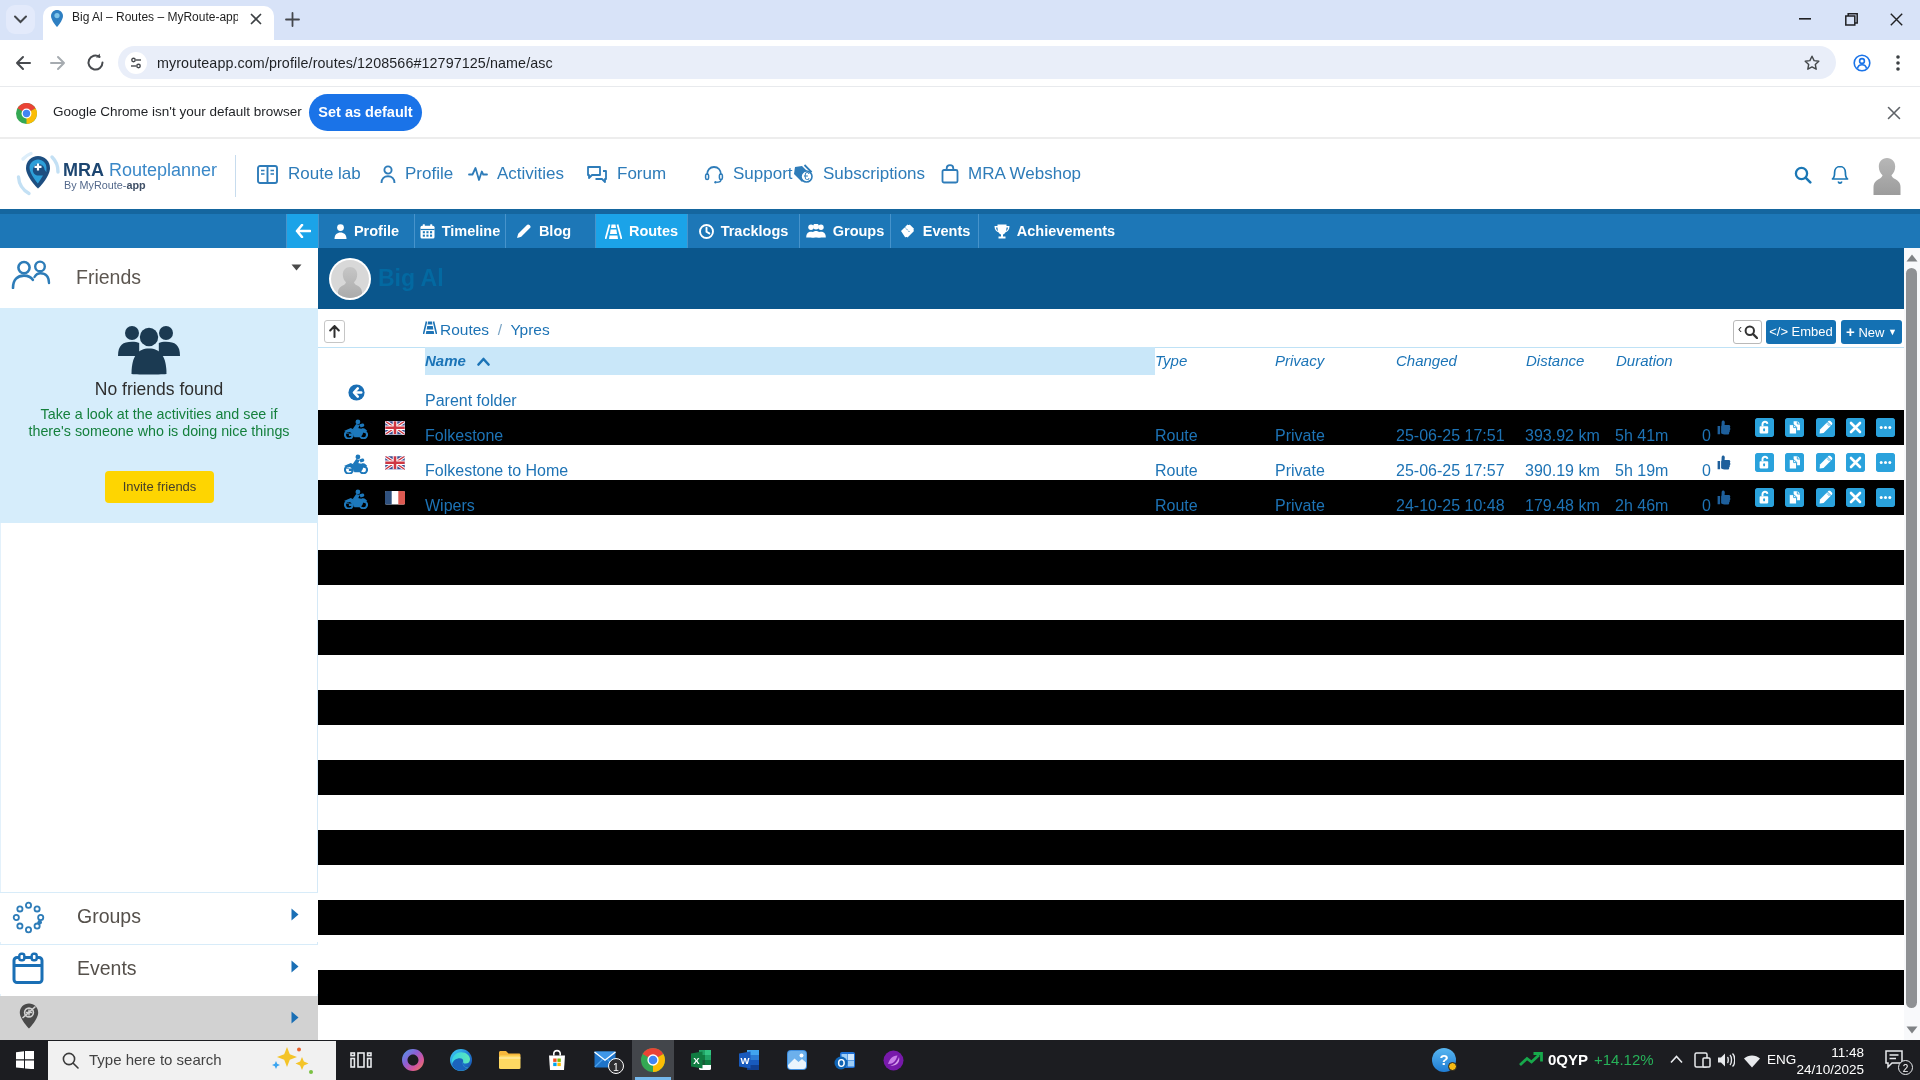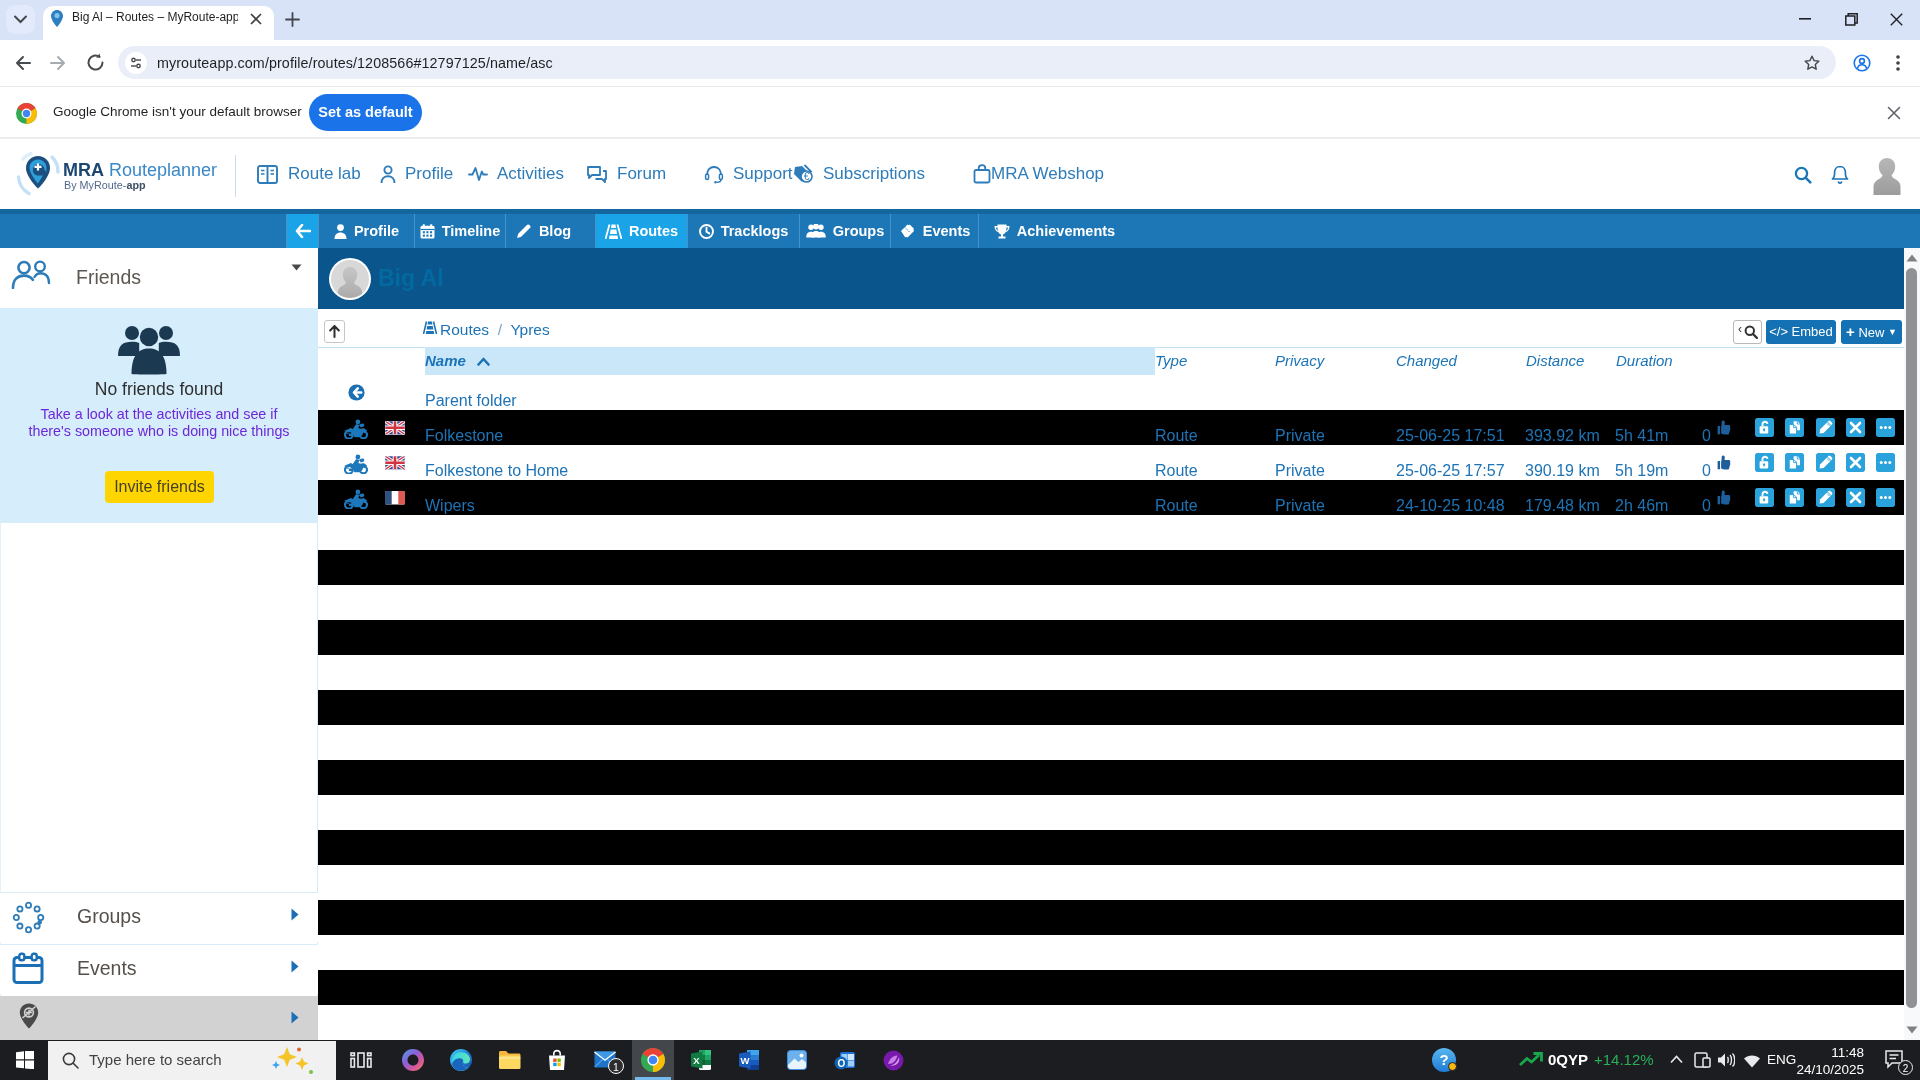--- a/index.html
+++ b/index.html
@@ -185,21 +185,21 @@
   </div>
 <div class="mranav" style="left:792px;gap:8px">
     <svg width="23" height="20" viewBox="0 0 23 20">
       <path d="M10 2 L3 3 L2 10 L10 18 L18 10 Z" fill="#2e7cb9"></path>
       <path d="M12.5 1 L19 7.5 L12 15" fill="none" stroke="#2e7cb9" stroke-width="1.8"></path>
       <circle cx="14.5" cy="12.5" r="5.5" fill="#fff" stroke="#2e7cb9" stroke-width="1.6"></circle>
       <text x="11.7" y="16.4" font-size="10.5" fill="#2e7cb9" font-family="Liberation Sans">€</text>
     </svg>
     <span>Subscriptions</span>
   </div>
-<div class="mranav" style="left:973px;">
+<div class="mranav" style="left:941px;gap:9px">
     <svg width="18" height="20" viewBox="0 0 18 20">
       <rect x="1.5" y="6" width="15" height="12.5" rx="1.5" fill="none" stroke="#2e7cb9" stroke-width="1.8"></rect>
       <path d="M5.7 6 V4.5 C5.7 2.6 7.1 1.2 9 1.2 C10.9 1.2 12.3 2.6 12.3 4.5 V6" fill="none" stroke="#2e7cb9" stroke-width="1.8"></path>
     </svg>
     <span>MRA Webshop</span>
   </div>
 <svg class="abs" style="left:1794px;top:166px" width="18" height="18" viewBox="0 0 18 18">
     <circle cx="7.5" cy="7.5" r="5.6" fill="none" stroke="#1b77b5" stroke-width="2.3"></circle>
     <path d="M11.8 11.8 L16.3 16.3" stroke="#1b77b5" stroke-width="2.6" stroke-linecap="round"></path>
   </svg>
@@ -310,22 +310,22 @@
     <g fill="#1b3a52">
       <circle cx="15" cy="8" r="7"></circle>
       <path d="M1 31 C1 20 6 16.8 15 16.8 C18 16.8 20.4 17.2 22.2 18.1 L22.2 31 Z"></path>
       <circle cx="49" cy="8" r="7"></circle>
       <path d="M63 31 C63 20 58 16.8 49 16.8 C46 16.8 43.6 17.2 41.8 18.1 L41.8 31 Z"></path>
       <circle cx="32" cy="12" r="9.2"></circle>
       <path d="M14.5 49 C14.5 31 21 23.5 32 23.5 C43 23.5 49.5 31 49.5 49 C49.5 49.6 14.5 49.6 14.5 49 Z"></path>
     </g>
   </svg>
 <div class="abs" style="left:0;top:379px;width:318px;text-align:center;font-size:17.5px;color:#2e2e2e">No friends found</div>
-<div class="abs" style="left:0;top:406px;width:318px;text-align:center;font-size:14.3px;color:#6d28d9;line-height:16.5px">Take a look at the activities and see if<br>there's someone who is doing nice things</div>
-<div class="abs" style="left:105px;top:471px;width:109px;height:32px;background:#fed501;border-radius:4px;text-align:center;line-height:32px;font-size:16px;color:#46402a">Invite friends</div>
+<div class="abs" style="left:0;top:406px;width:318px;text-align:center;font-size:14.3px;color:#15803d;line-height:16.5px">Take a look at the activities and see if<br>there's someone who is doing nice things</div>
+<div class="abs" style="left:105px;top:471px;width:109px;height:32px;background:#fed501;border-radius:4px;text-align:center;line-height:32px;font-size:13px;color:#46402a">Invite friends</div>
 <div class="sideitem" style="top:892px;height:50px"></div>
 <svg class="abs" style="left:12px;top:901px" width="33" height="33" viewBox="0 0 33 33">
     <g fill="none" stroke="#2d7cb8" stroke-width="1.8">
       <circle cx="28.7" cy="16.5" r="2.6"></circle>
       <circle cx="25.1" cy="25.1" r="2.6"></circle>
       <circle cx="16.5" cy="28.7" r="2.6"></circle>
       <circle cx="7.9" cy="25.1" r="2.6"></circle>
       <circle cx="4.3" cy="16.5" r="2.6"></circle>
       <circle cx="7.9" cy="7.9" r="2.6"></circle>
       <circle cx="16.5" cy="4.3" r="2.6"></circle>

